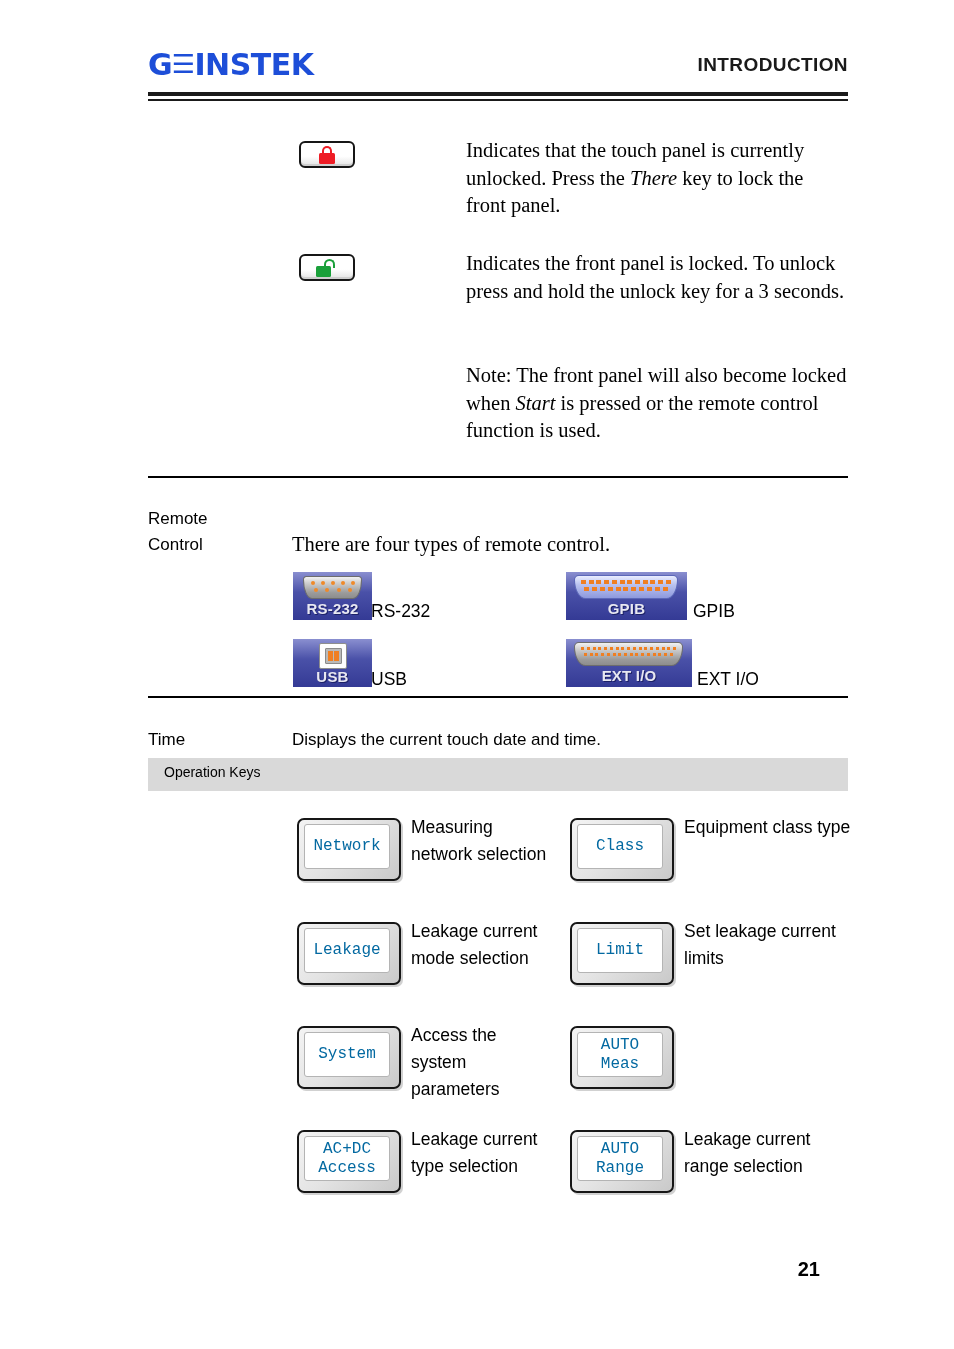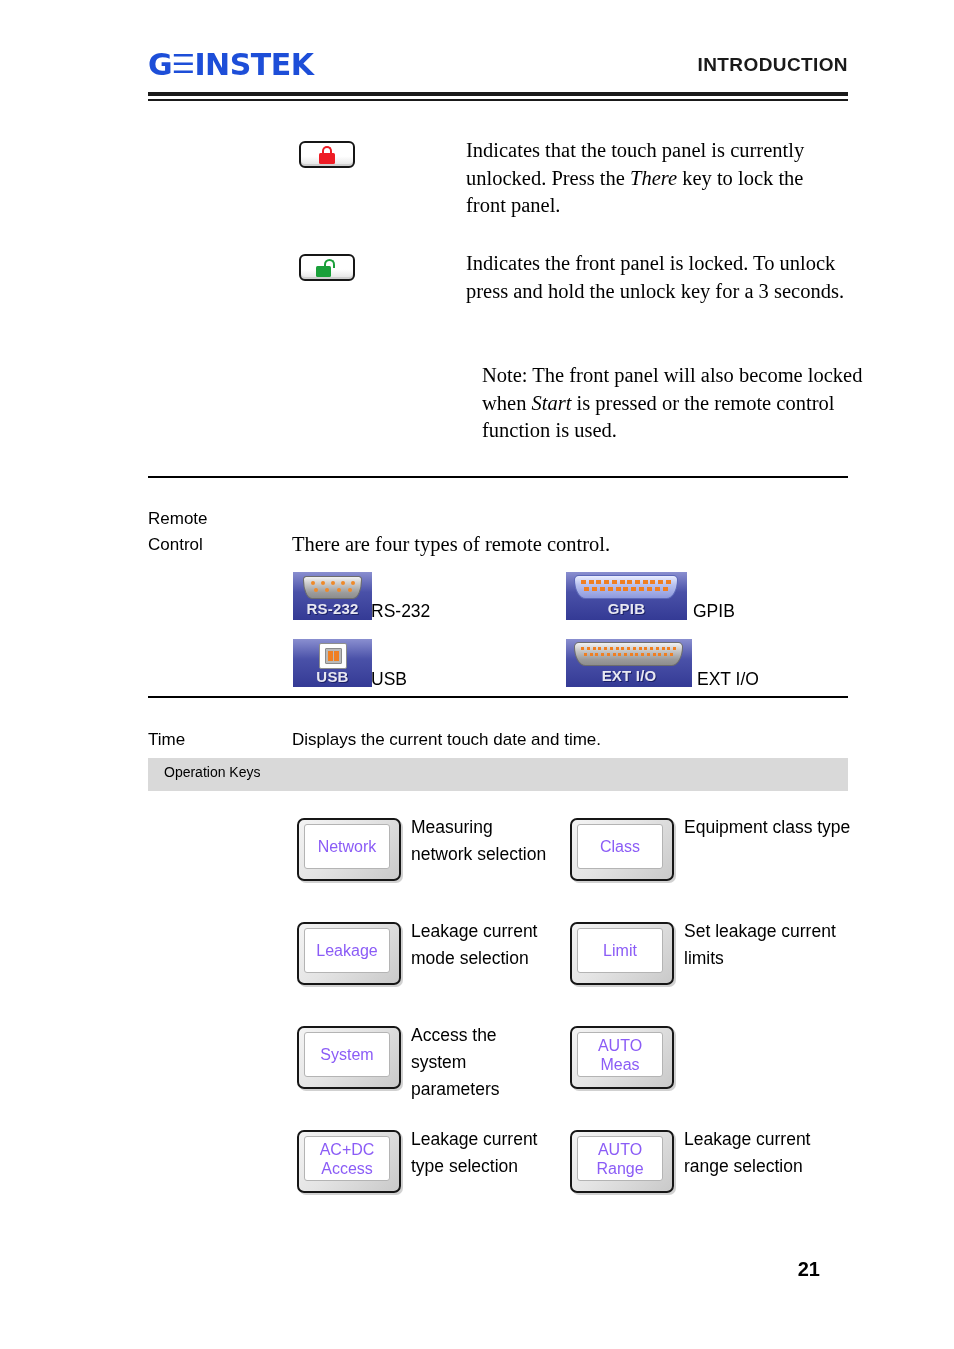--- a/index.html
+++ b/index.html
@@ -263,24 +263,24 @@
     bottom: 10px;
     background: #ffffff;
     border: 1px solid #b4b4b4;
     border-radius: 3px;
     display: flex;
     flex-direction: column;
     align-items: center;
     justify-content: center;
   }
   .keybtn .face span {
-    font-family: Liberation Sans, sans-serif;
+    font-family: Liberation Mono, monospace;
     font-size: 16px;
     line-height: 19px;
-    color: #8b5cf6;
+    color: #0369a1;
     white-space: nowrap;
   }
   .key-desc {
     position: absolute;
     font-family: "Liberation Sans", sans-serif;
     font-size: 17.5px;
     line-height: 27px;
     color: #000000;
   }
 
@@ -318,21 +318,21 @@
   </div>
 
   <div class="lock-btn" style="left:299px; top:254px;">
     <div class="lock-glyph pad-open">
       <div class="shackle"></div>
       <div class="body"></div>
     </div>
   </div>
   <div class="desc-col serif" style="top:250px;">Indicates the front panel is locked. To unlock press and hold the unlock key for a 3 seconds.</div>
 
-  <div class="desc-col serif" style="top:362px;margin-left:16px;">
+  <div class="desc-col serif" style="top:362px;">
     <span>Note: The front panel will also become locked when </span><em class="it">Start</em><span> is pressed or the remote control function is used.</span>
   </div>
 
   <div class="rule" style="top:476px;"></div>
 
   <div class="left-col sans-label" style="top:506px;">
     <div>Remote</div>
     <div>Control</div>
   </div>
   <div class="serif" style="position:absolute; left:292px; top:531px; width:500px;">There are four types of remote control.</div>

